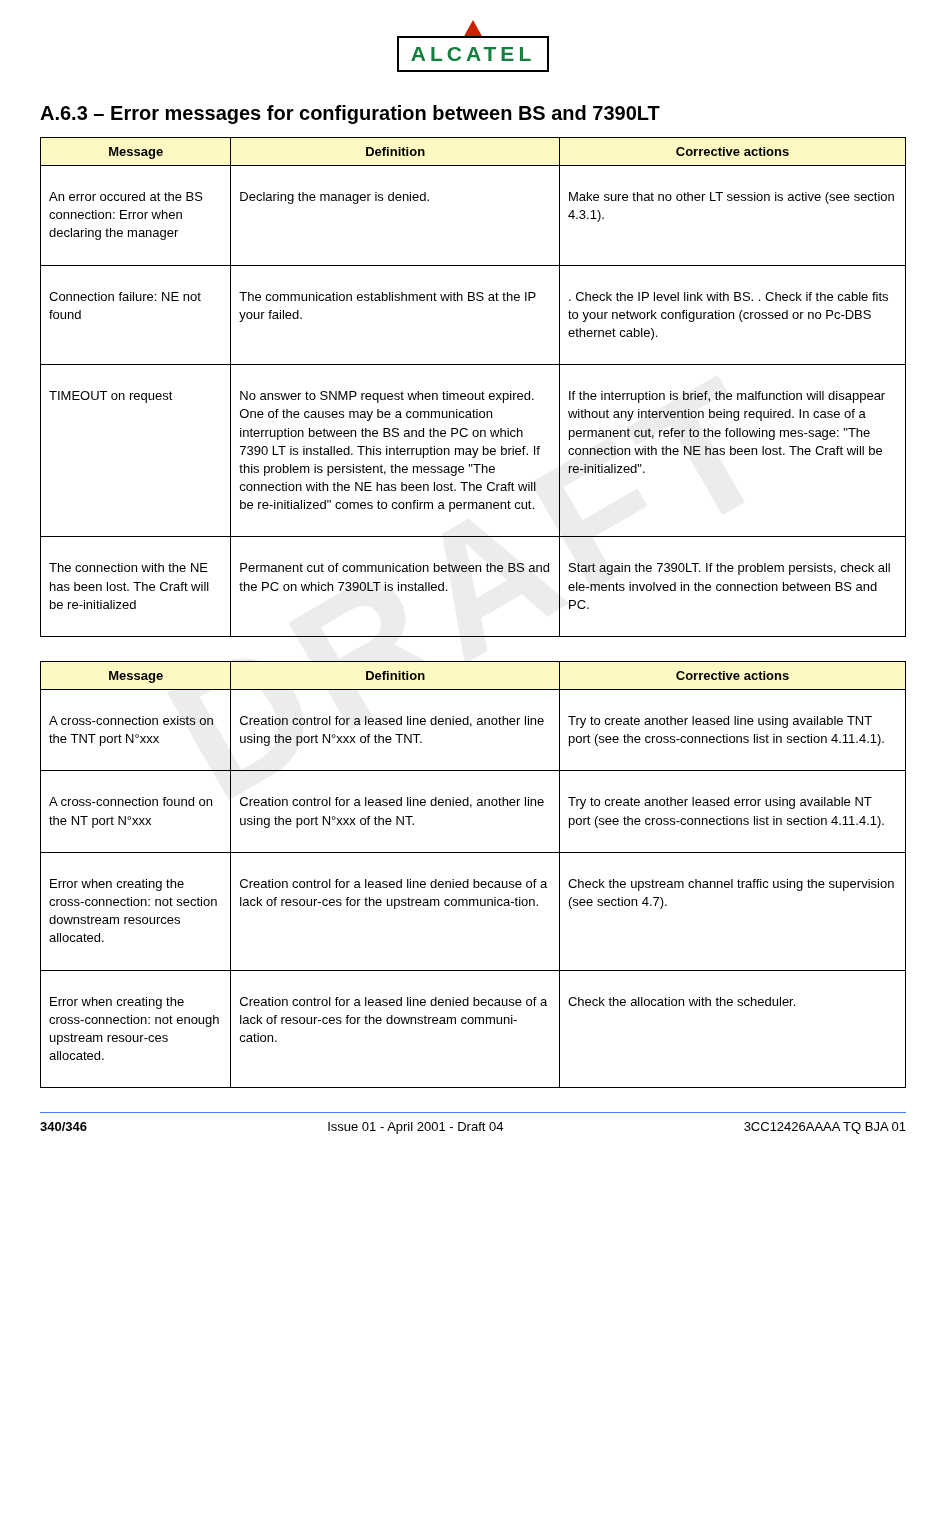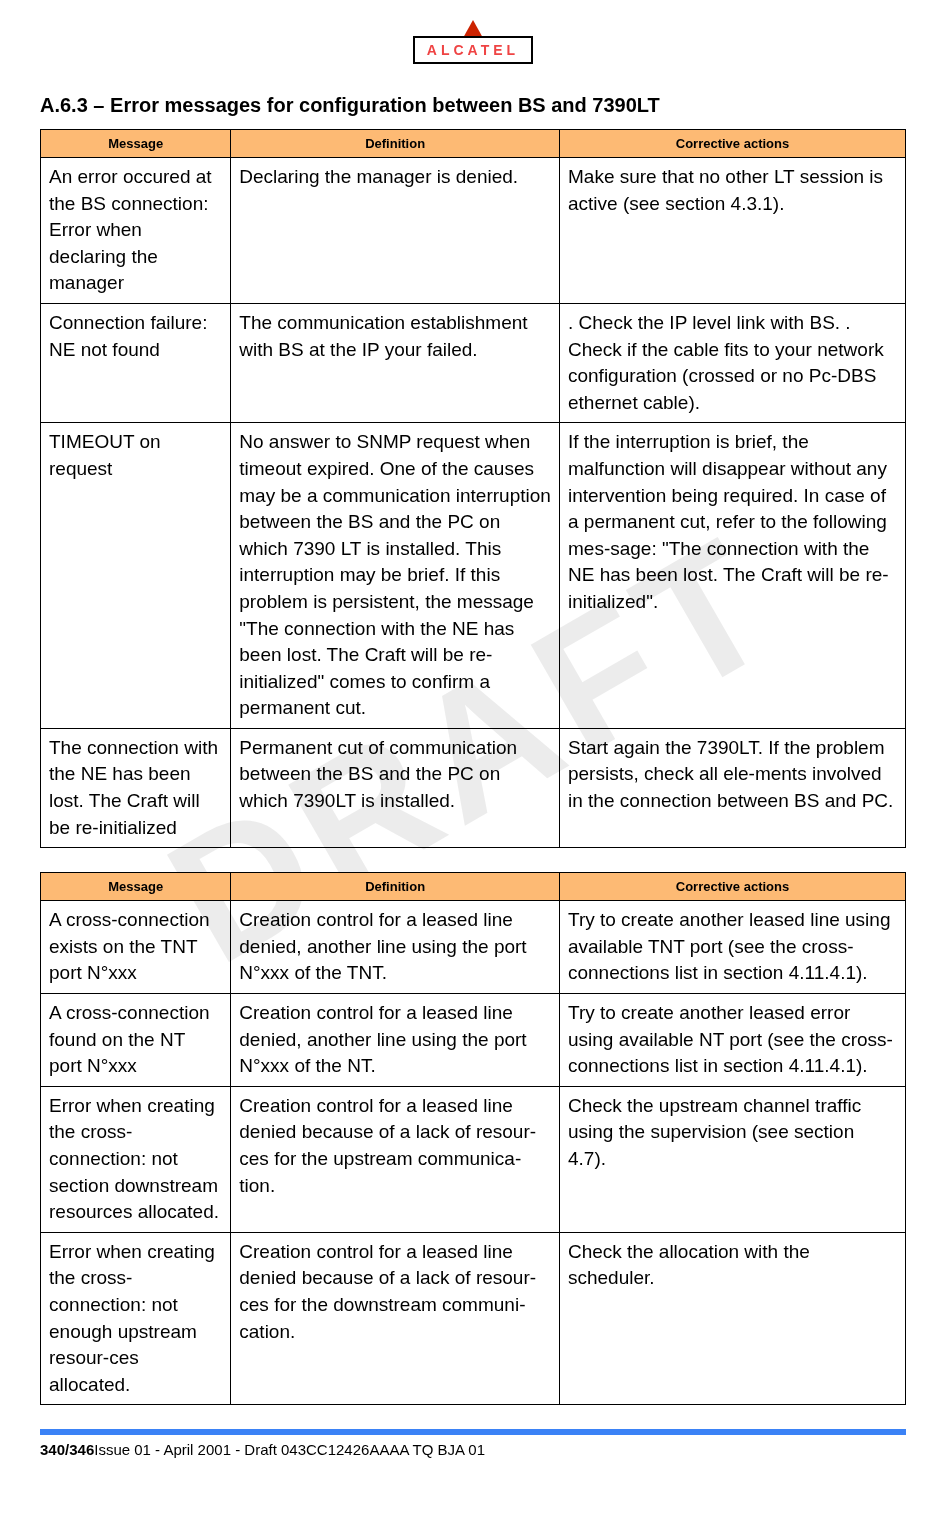--- a/index.html
+++ b/index.html
@@ -42,24 +42,24 @@
       margin-bottom: 30px;
     }
     .logo-box {
       border: 2px solid #000;
       padding: 4px 12px;
       display: flex;
       align-items: center;
       gap: 6px;
     }
     .logo-text {
-      font-size: 14px;
+      font-size: 21px;
       font-weight: bold;
       letter-spacing: 4px;
-      color: #ef4444;
+      color: #15803d;
     }
 
     
     h2 {
       font-size: 20px;
       font-weight: bold;
       margin-bottom: 12px;
       margin-top: 10px;
     }
     h3 {
@@ -69,46 +69,47 @@
       margin-top: 10px;
     }
 
     
     table {
       width: 100%;
       border-collapse: collapse;
       margin-bottom: 24px;
     }
     th {
-      background: #fdba74;
+      background: #fef9c3;
       border: 1px solid #000;
       padding: 6px 8px;
       text-align: center;
       font-weight: bold;
       font-size: 13px;
     }
     td {
       border: 1px solid #000;
-      padding: 6px 8px;
+      padding: 22px 8px;
       vertical-align: top;
-      font-size: 19px;
+      font-size: 13px;
       line-height: 1.4;
     }
     td:first-child { width: 22%; }
     td:nth-child(2) { width: 38%; }
     td:nth-child(3) { width: 40%; }
 
     
     .footer {
       display: flex;
+      justify-content: space-between;
       align-items: center;
-      border-top: 6px solid #3b82f6;
+      border-top: 1px solid #3b82f6;
       padding-top: 6px;
       margin-top: 10px;
-      font-size: 15px;
+      font-size: 13px;
     }
     .footer-left { font-weight: bold; }
     .footer-center { }
     .footer-right { }
   </style>
 </head>
 <body>
 
 <div class="page">
   <div class="draft-watermark">DRAFT</div>

